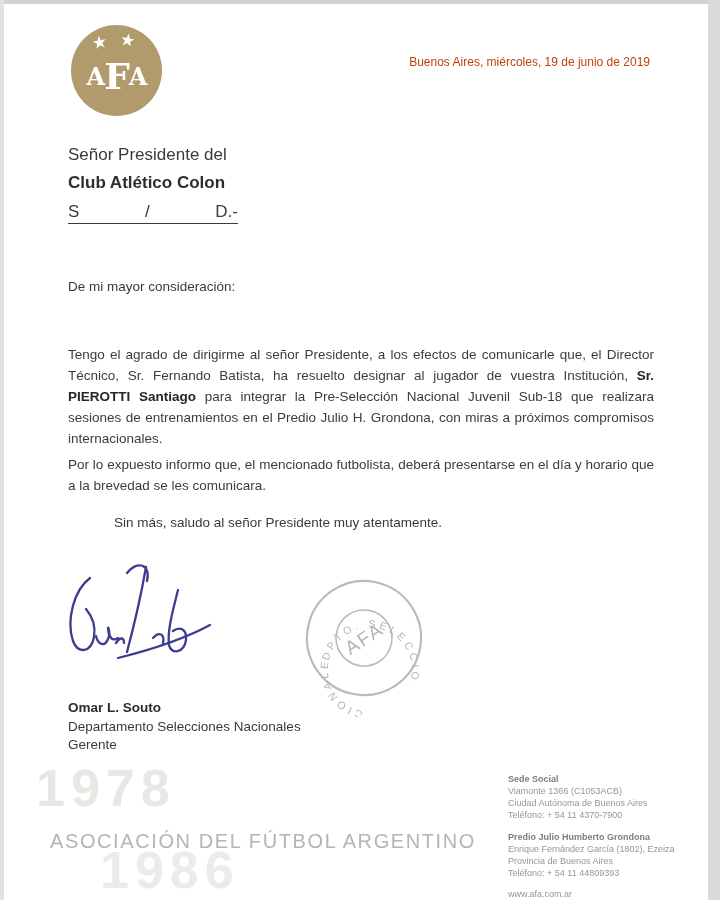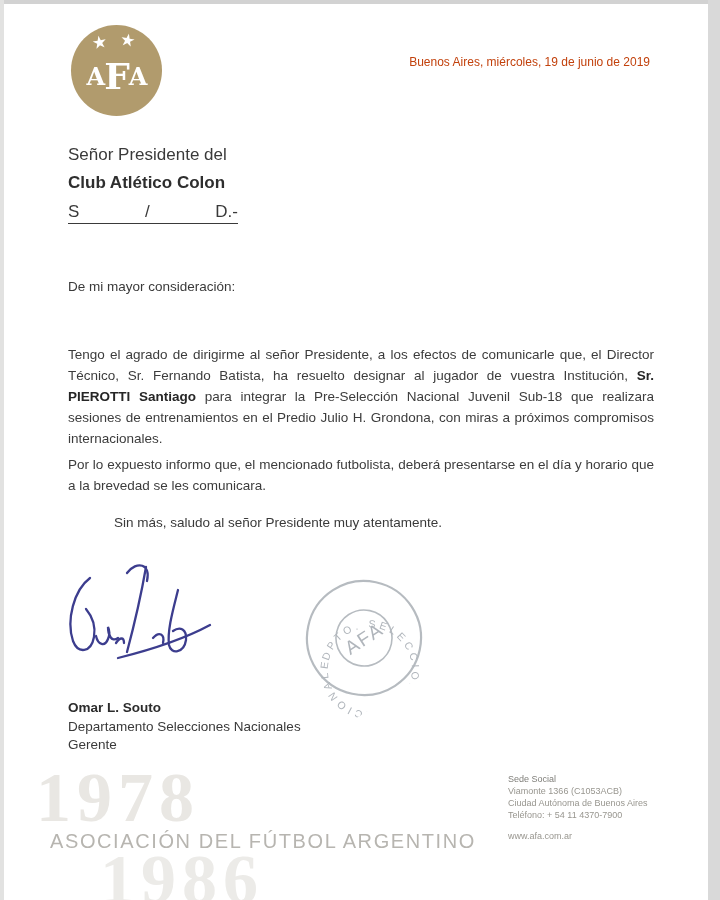--- a/index.html
+++ b/index.html
@@ -41,30 +41,30 @@
 
   .sig-svg{position:absolute;left:58px;top:558px;}
 
   .stamp{position:absolute;left:301px;top:575px;width:126px;height:126px;
     transform:rotate(-33deg);opacity:0.85;}
   .stamp text{fill:#a3a9b0;font-family:"Liberation Sans",sans-serif;}
 
   .signer{position:absolute;left:68px;top:660px;font-size:13.5px;line-height:18.5px;}
   .signer .name{font-weight:bold;color:#2c2c2c;margin-top:39px;}
 
-  .wm-year{position:absolute;font-weight:bold;color:#e9e7e3;font-size:70px;
-    letter-spacing:6px;font-family:Liberation Serif, serif;}
+  .wm-year{position:absolute;font-weight:bold;color:#e9e7e3;font-size:52px;
+    letter-spacing:6px;font-family:Liberation Sans, sans-serif;}
   .wm1978{left:36px;top:758px;}
   .wm1986{left:100px;top:840px;color:#ecebe8;}
   .wm-org{position:absolute;left:50px;top:830px;font-size:20px;letter-spacing:1.6px;
     color:#b7b5b0;}
 
   .footcol{position:absolute;left:508px;top:773px;font-size:9px;line-height:12px;
     color:#98968f;}
-  .footcol .ft{font-weight:normal;color:#7f7e79;}
+  .footcol .ft{font-weight:bold;color:#7f7e79;}
   .fblock2{margin-top:10px;}
   .website{margin-top:9px;color:#98968f;}
 </style>
 </head>
 <body>
 
 <div id="page">
   <div class="edge-top"></div>
   <div class="edge-left"></div>
   <div class="edge-right"></div>
@@ -130,15 +130,21 @@
   <div class="wm-org">ASOCIACIÓN DEL FÚTBOL ARGENTINO</div>
   <div class="wm-year wm1986">1986</div>
 
   <div class="footcol">
     <div class="fblock">
       <div class="ft">Sede Social</div>
       <div>Viamonte 1366 (C1053ACB)</div>
       <div>Ciudad Autónoma de Buenos Aires</div>
       <div>Teléfono: + 54 11 4370-7900</div>
     </div>
+    <div class="fblock fblock2">
+      <div class="ft">Predio Julio Humberto Grondona</div>
+      <div>Enrique Fernández García (1802), Ezeiza</div>
+      <div>Provincia de Buenos Aires</div>
+      <div>Teléfono: + 54 11 44809393</div>
+    </div>
     <div class="website">www.afa.com.ar</div>
   </div>
 </div>
 
 </body></html>

